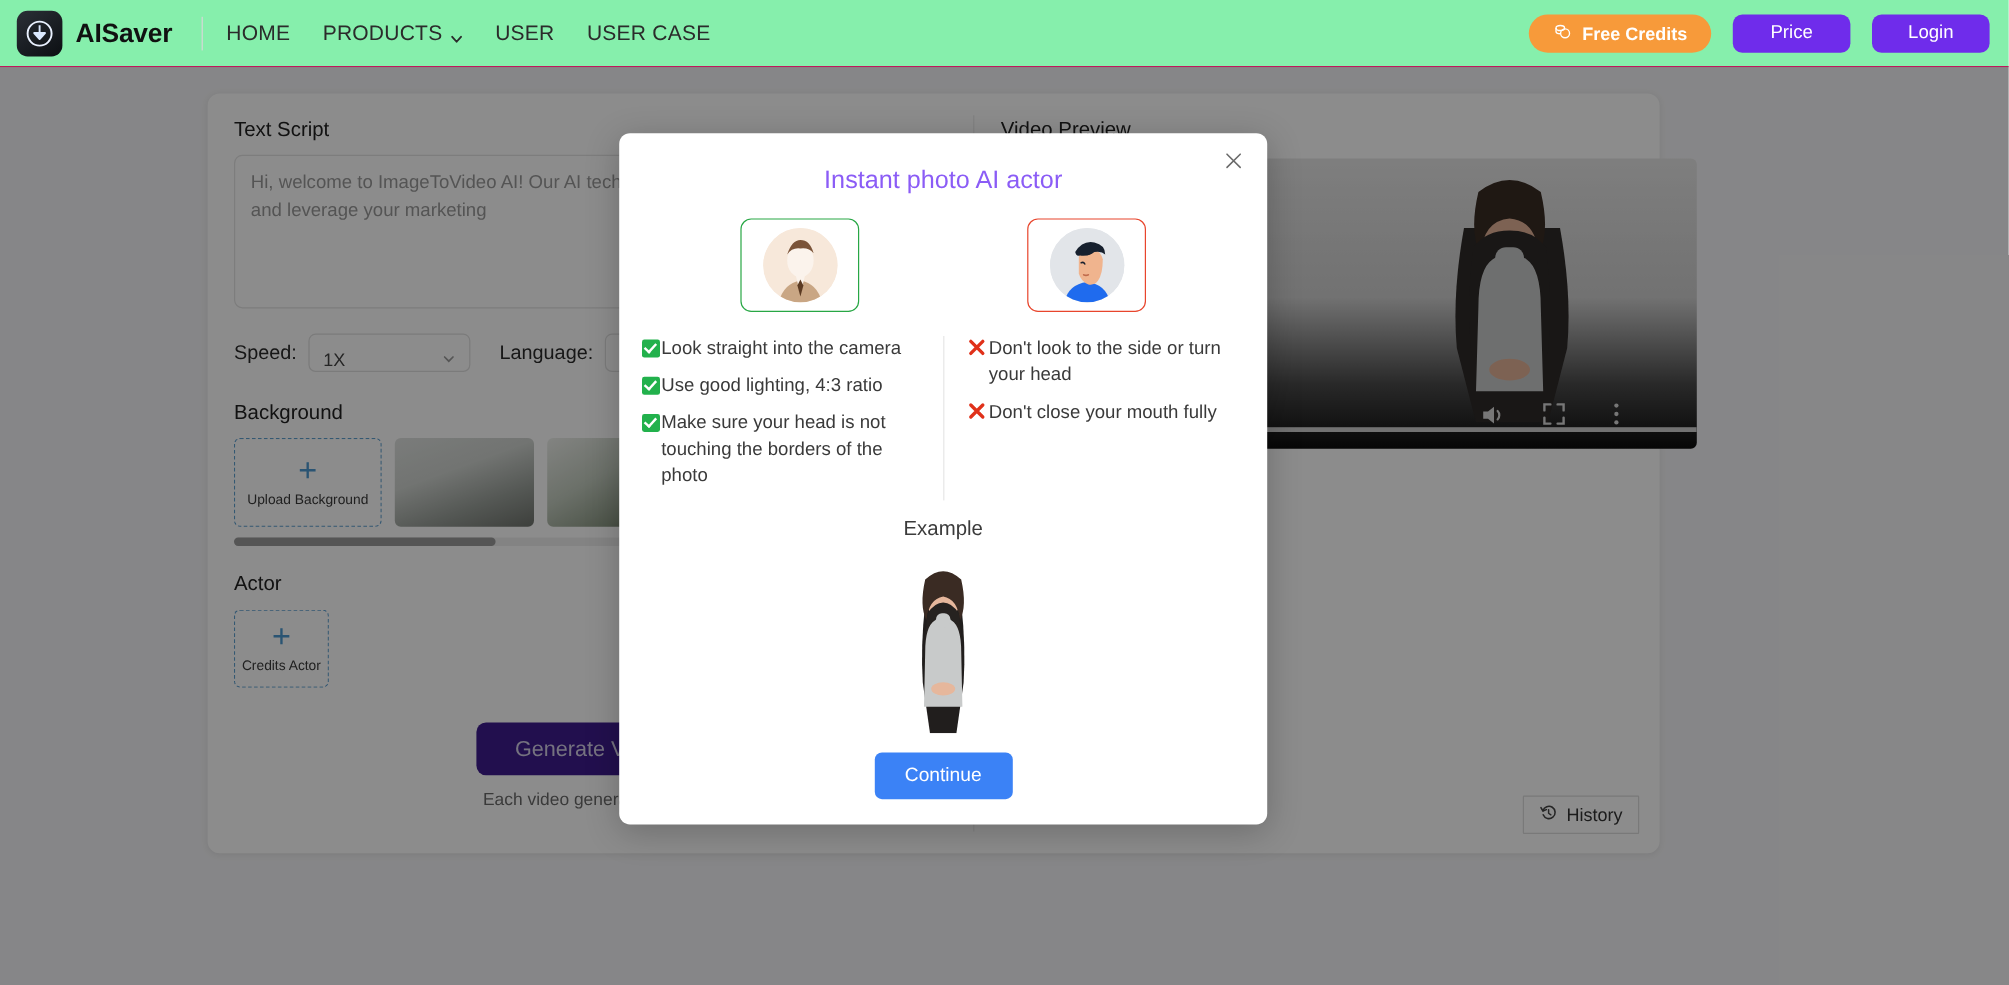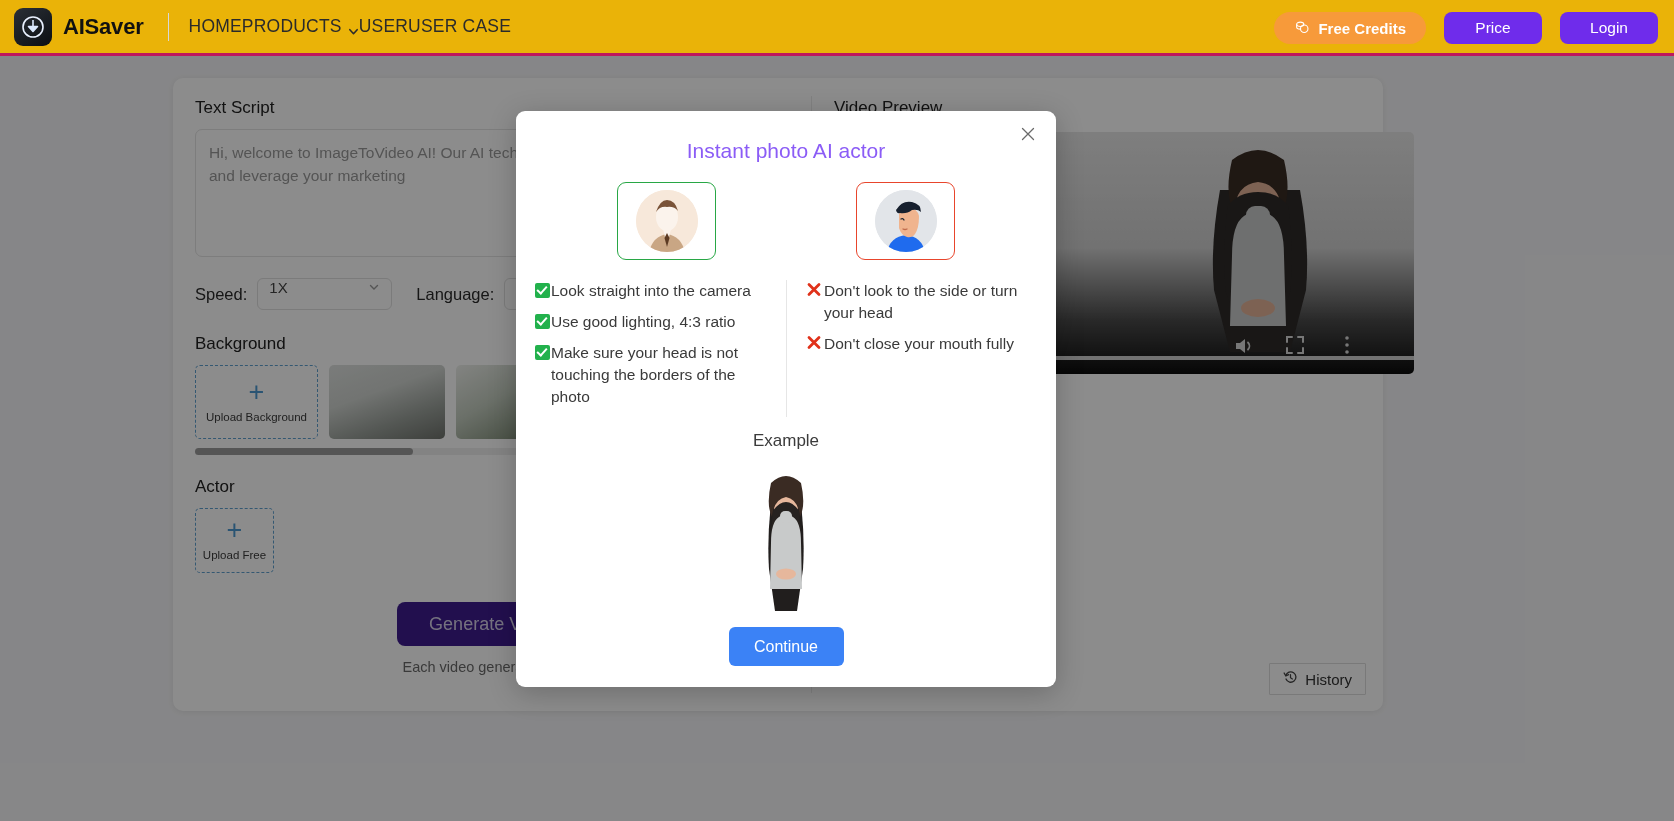--- a/index.html
+++ b/index.html
@@ -8,32 +8,32 @@
     width: 1674px; height: 821px;
     overflow: hidden;
     font-family: "Liberation Sans", sans-serif;
     background: #ffffff;
   }
   #app { position: relative; width: 1674px; height: 821px; background:#ffffff; }
 
   
   .header {
     position: absolute; top:0; left:0; width:1674px; height:56px;
-    background:#eab308; display:flex; align-items:center;
-    border-bottom:3px solid #be185d; z-index:5;
+    background:#86efac; display:flex; align-items:center;
+    border-bottom:1px solid #be185d; z-index:5;
   }
   .logo-wrap { display:flex; align-items:center; margin-left:14px; }
   .logo-box {
     width:38px; height:38px; border-radius:9px;
     background:linear-gradient(145deg,#2a2f36,#0c0f13);
     display:flex; align-items:center; justify-content:center;
   }
   .brand { font-size:22px; font-weight:bold; color:#111; margin-left:11px; letter-spacing:-.2px;}
   .divider-v { width:1px; height:28px; background:#d8d8d8; margin:0 20px 0 24px; }
-  .nav { display:flex; align-items:flex-end; }
+  .nav { display:flex; align-items:flex-end; gap:27px; }
   .nav-item {
     font-size:17.5px; color:#2b2b2b; letter-spacing:.2px;
     display:flex; align-items:center; gap:6px; cursor:pointer;
   }
   .chev { display:inline-block; width:11px; height:11px; }
   .hdr-right { position:absolute; right:16px; top:0; height:56px; display:flex; align-items:center; gap:18px; }
   .btn-credits {
     background:#F79A3A; color:#fff; border:none; border-radius:20px;
     height:32px; padding:0 20px; font-size:15px; font-weight:bold;
     display:flex; align-items:center; gap:8px; cursor:pointer;
@@ -58,21 +58,21 @@
   .section-label { font-size:17px; color:#222; margin-bottom:11px; }
   .script-box {
     border:1px solid #e3e3e3; border-radius:7px; height:128px; padding:11px 13px;
     font-size:15.5px; color:#9a9a9a; line-height:1.5; background:#fff;
   }
 
   .ctrl-row { display:flex; align-items:center; margin-top:21px; gap:10px; }
   .ctrl-label { font-size:16.5px; color:#2b2b2b; }
   .select-box {
     border:1px solid #e0e0e0; border-radius:6px; height:32px; width:135px;
-    display:flex; align-items:flex-start; justify-content:space-between;
+    display:flex; align-items:flex-end; justify-content:space-between;
     padding:0 11px; font-size:15px; color:#444; background:#fff; cursor:pointer;
   }
   .select-box.wide { width:152px; }
 
   .thumbs-row { display:flex; gap:11px; align-items:flex-start; }
   .upload-tile {
     width:123px; height:74px; border:1.6px dashed #5FA0D0; border-radius:5px;
     display:flex; flex-direction:column; align-items:center; justify-content:center;
     background:#fff; cursor:pointer; flex:none;
   }
@@ -261,21 +261,21 @@
         <div class="thumb office2"></div>
       </div>
       <div class="scrollbar-track">
         <div class="scrollbar-thumb"></div>
       </div>
 
       <div class="section-label" style="margin-top:22px">Actor</div>
       <div class="thumbs-row">
         <div class="upload-tile actor-tile">
           <div class="plus">+</div>
-          <div class="cap">Upload Free</div>
+          <div class="cap">Credits Actor</div>
         </div>
       </div>
 
       <div class="gen-wrap">
         <button class="btn-generate">Generate Video</button>
         <div class="cost-note">Each video generated costs</div>
       </div>
     </div>
 
     <div class="col-divider"></div>

